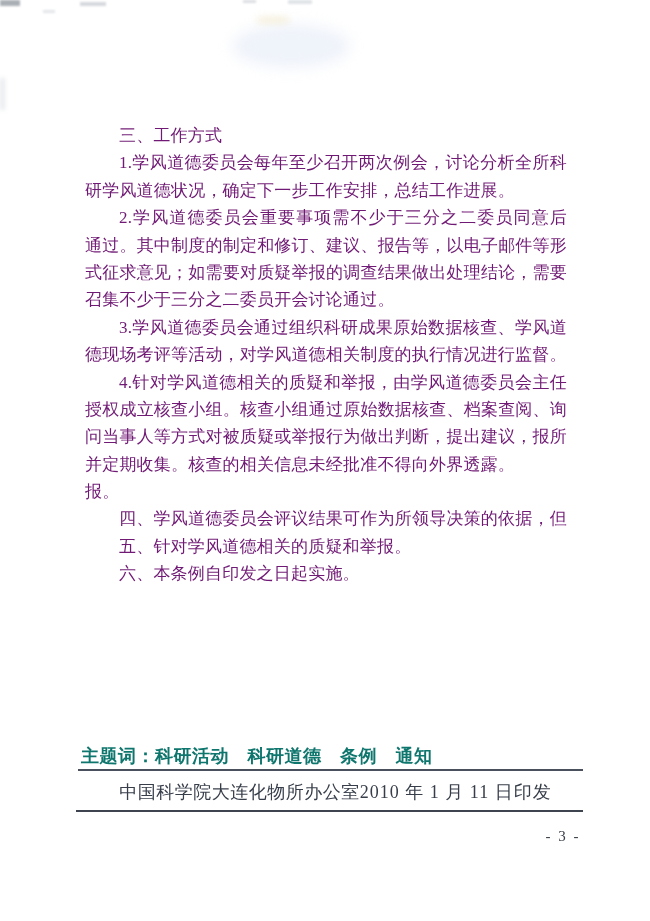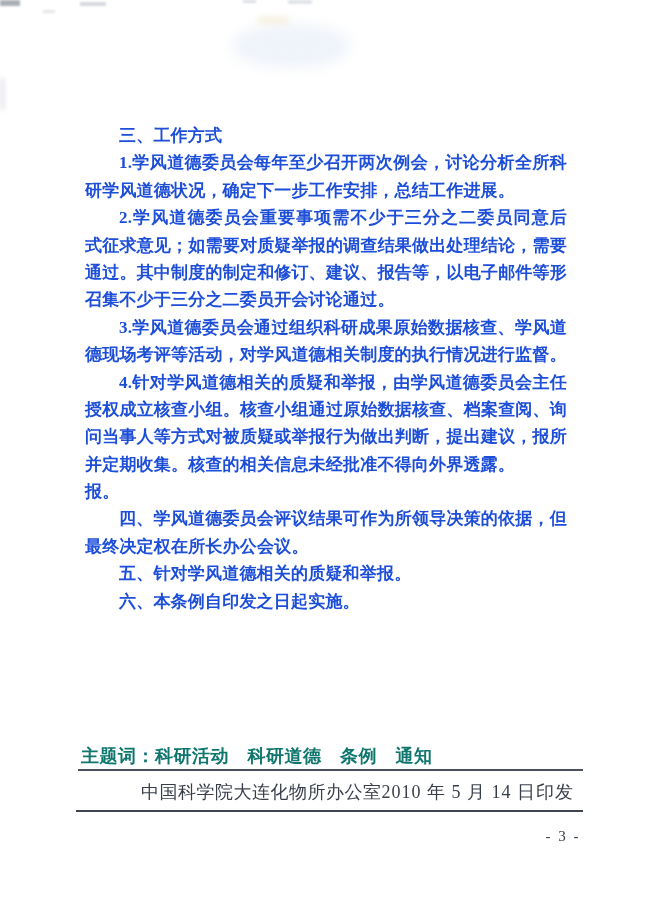--- a/index.html
+++ b/index.html
@@ -29,23 +29,22 @@
         background: rgba(238, 222, 168, 0.35); filter: blur(3px); }
   .a8 { left: 0; top: 78px; width: 5px; height: 32px; background: rgba(198, 204, 214, 0.4); filter: blur(2px); }
 
   
   .doc-body {
     position: absolute;
     left: 85px;
     top: 122px;
     width: 482px;
     font-size: 17px;
-    color: #1d4ed8;
+    color: #701a75;
     letter-spacing: 0.2px;
-    font-weight: bold;
   }
   .line {
     line-height: 27.4px;
     height: 27.4px;
     white-space: nowrap;
   }
   .line.indent { text-indent: 2em; }
   .line.fill {
     white-space: normal;
     text-align: justify;
@@ -68,21 +67,21 @@
     letter-spacing: 0.5px;
   }
   .subject-rule {
     margin-top: 1px;
     height: 0;
     border-bottom: 2px solid #4b515c;
   }
   .issuer-row {
     margin-top: 9px;
     display: flex;
-    justify-content: flex-end;
+    justify-content: center;
     align-items: baseline;
     font-size: 18px;
     color: #373e4a;
     line-height: 24px;
     padding-left: 19px;
     padding-right: 9px;
     letter-spacing: 0.5px;
   }
   .issuer-date { letter-spacing: 1px; }
   .footer-rule {
@@ -115,41 +114,40 @@
   <div class="artifact a5"></div>
   <div class="artifact a6"></div>
   <div class="artifact a7"></div>
   <div class="artifact a8"></div>
 
   <div class="doc-body">
       <div class="line indent">三、工作方式</div>
       <div class="line indent fill">1.学风道德委员会每年至少召开两次例会，讨论分析全所科</div>
       <div class="line">研学风道德状况，确定下一步工作安排，总结工作进展。</div>
       <div class="line indent fill">2.学风道德委员会重要事项需不少于三分之二委员同意后</div>
+      <div class="line fill">通过。其中制度的制定和修订、建议、报告等，以电子邮件等形</div>
       <div class="line fill">式征求意见；如需要对质疑举报的调查结果做出处理结论，需要</div>
-      <div class="line fill">通过。其中制度的制定和修订、建议、报告等，以电子邮件等形</div>
       <div class="line">召集不少于三分之二委员开会讨论通过。</div>
       <div class="line indent fill">3.学风道德委员会通过组织科研成果原始数据核查、学风道</div>
       <div class="line">德现场考评等活动，对学风道德相关制度的执行情况进行监督。</div>
       <div class="line indent fill">4.针对学风道德相关的质疑和举报，由学风道德委员会主任</div>
       <div class="line fill">授权成立核查小组。核查小组通过原始数据核查、档案查阅、询</div>
       <div class="line fill">问当事人等方式对被质疑或举报行为做出判断，提出建议，报所</div>
       <div class="line">并定期收集。核查的相关信息未经批准不得向外界透露。</div>
       <div class="line">报。</div>
       <div class="line indent fill">四、学风道德委员会评议结果可作为所领导决策的依据，但</div>
-      <div class="line">最终决定权在所长办公会议。</div>
       <div class="line indent">五、针对学风道德相关的质疑和举报。</div>
       <div class="line indent">六、本条例自印发之日起实施。</div>
     </div>
 
   <div class="footer">
     <div class="subject-row">主题词：科研活动　科研道德　条例　通知</div>
     <div class="subject-rule"></div>
     <div class="issuer-row">
       <span class="issuer-name">中国科学院大连化物所办公室</span>
-      <span class="issuer-date">2010 年 5 月 14 日印发</span>
+      <span class="issuer-date">2010 年 1 月 11 日印发</span>
     </div>
     <div class="footer-rule"></div>
   </div>
 
   <div class="page-number">- 3 -</div>
 
 </div>
 
 </body></html>

